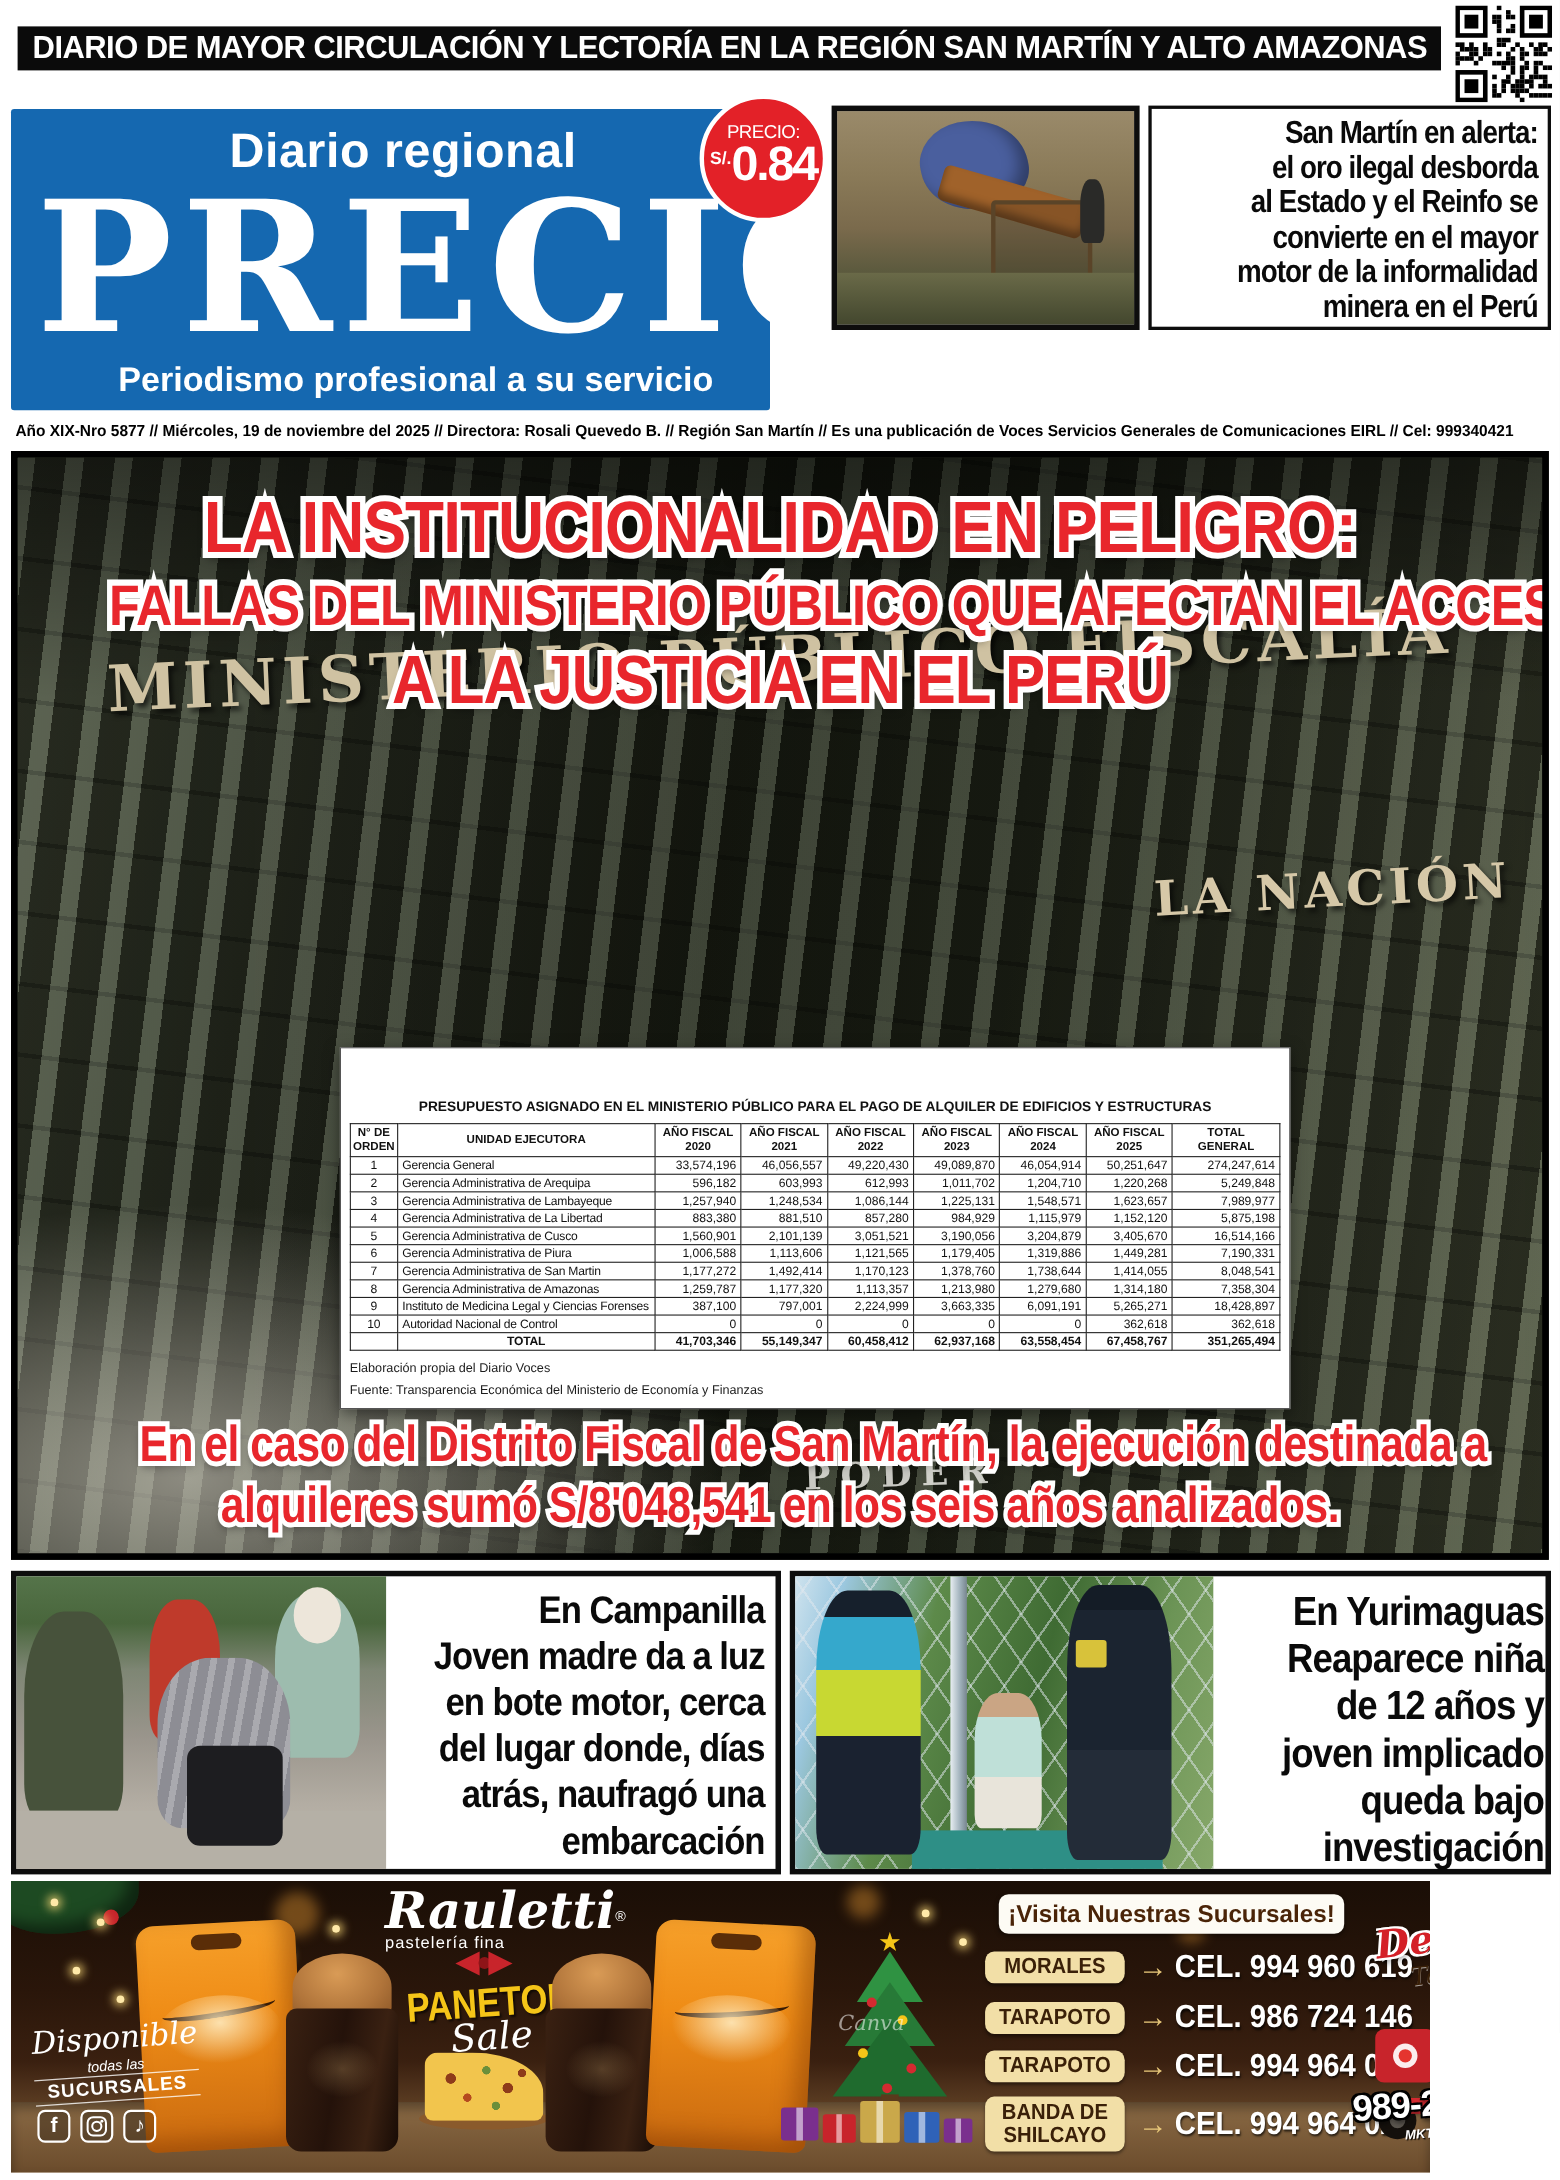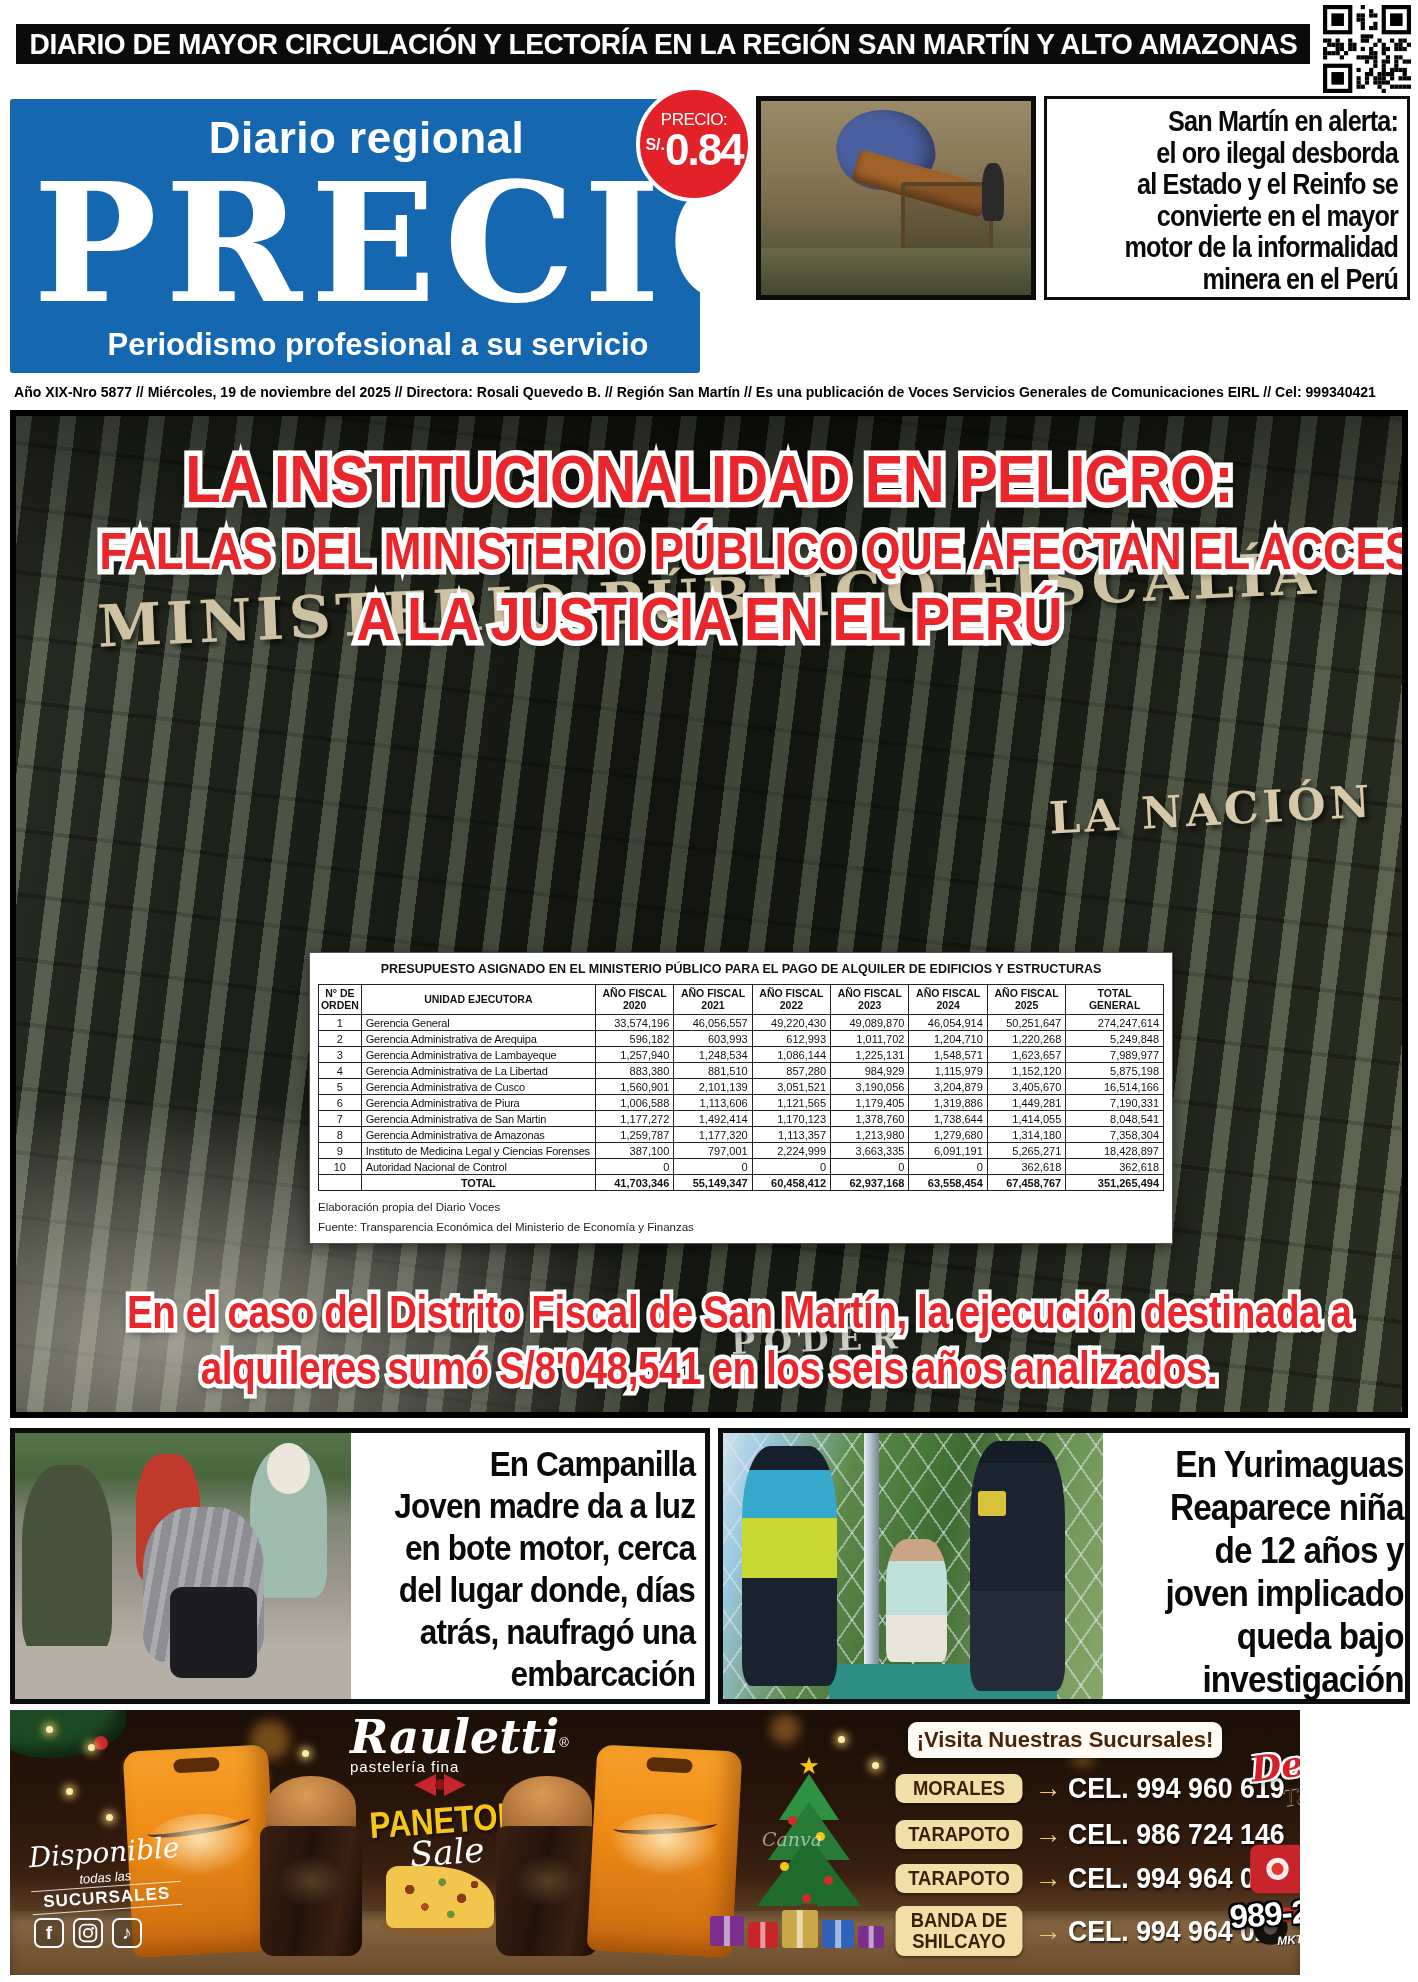--- a/index.html
+++ b/index.html
@@ -78,21 +78,21 @@
   .stroke-line { position:relative; z-index:0; display:block; color:#e8262c; font-weight:bold; white-space:nowrap; }
   .stroke-line::before { content:attr(data-text); position:absolute; left:0; right:0; top:0; z-index:-1;
     color:#fff; -webkit-text-stroke:11px #ffffff; text-shadow:0 5px 9px rgba(0,0,0,.55); }
   .hl-1 { font-size:66px; line-height:74px; letter-spacing:-1px; transform:scaleX(0.88); transform-origin:center; }
   .hl-2 { font-size:52px; line-height:62px; letter-spacing:-1px; transform:scaleX(0.88); transform-origin:center; margin-top:4px; }
   .hl-3 { font-size:62px; line-height:70px; letter-spacing:-1px; transform:scaleX(0.88); transform-origin:center; margin-top:2px; }
 
   
   .table-panel { position:absolute; left:293px; top:536px; width:864px; z-index:4; background:#fff;
     border:1px solid #555; padding:8px 8px 6px; box-shadow:0 4px 14px rgba(0,0,0,.5); }
-  .table-title { text-align:center; font-weight:bold; font-size:12.5px; color:#111; line-height:1.35; }
+  .table-title { text-align:center; font-weight:bold; font-size:12.5px; color:#111; line-height:1.35;margin-top:37px; }
   table.budget { width:100%; border-collapse:collapse; table-layout:fixed; margin-top:6px; }
   table.budget th, table.budget td { border:1px solid #222; color:#111; }
   table.budget th { font-size:10.5px; font-weight:bold; text-align:center; white-space:pre-line;
     line-height:1.2; padding:2px 1px; vertical-align:middle; }
   table.budget td { font-size:11px; padding:1.5px 4px; height:16px; }
   table.budget th:nth-child(1) { width:42px; }
   table.budget th:nth-child(2) { width:230px; }
   table.budget th:nth-child(3), table.budget th:nth-child(4), table.budget th:nth-child(5),
   table.budget th:nth-child(6), table.budget th:nth-child(7), table.budget th:nth-child(8) { width:77px; }
   table.budget th:nth-child(9) { width:96px; }

